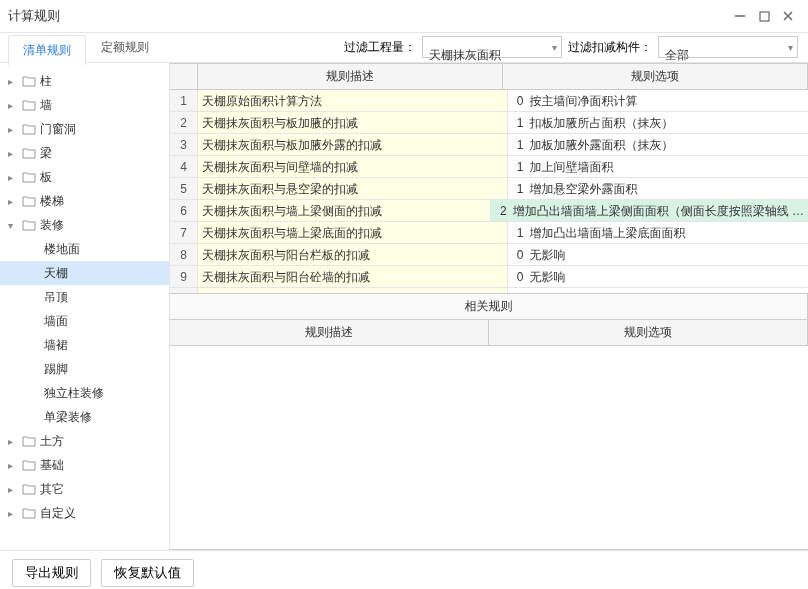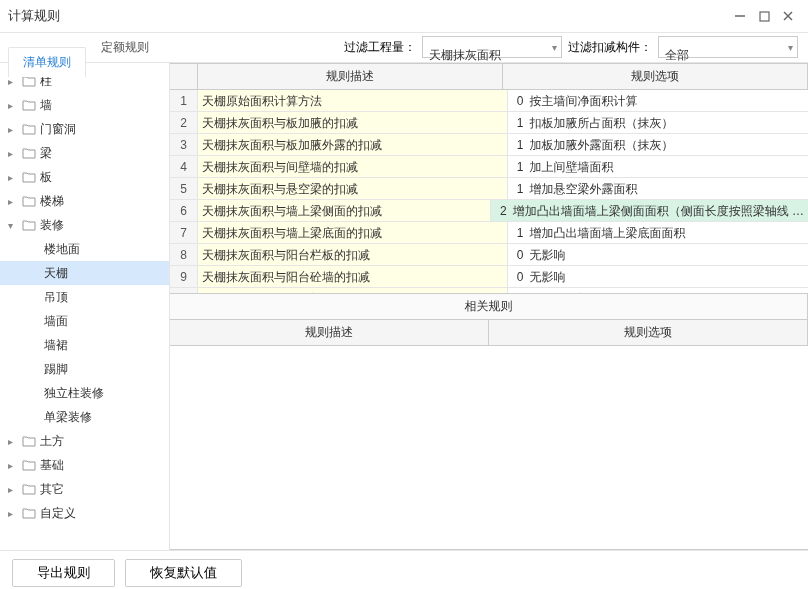--- a/index.html
+++ b/index.html
@@ -2,21 +2,21 @@
 <html><head>
 <meta charset="utf-8">
 <style>
   * { box-sizing: border-box; margin: 0; padding: 0; font-family: "Microsoft YaHei", "SimSun", sans-serif; }
   body { width: 808px; height: 589px; background: #fff; font-size: 12px; color: #333; overflow: hidden; }
   .titlebar { height: 28px; display: flex; align-items: center; padding: 16px 8px; border-bottom: 1px solid #e5e5e5; }
   .titlebar .title { flex: 1; font-size: 13px; }
   .titlebar .win-btn { width: 24px; height: 20px; display: flex; align-items: center; justify-content: center; cursor: pointer; color: #666; }
   .tabs-row { display: flex; align-items: flex-end; height: 30px; border-bottom: 1px solid #e5e5e5; padding-left: 8px; }
   .tab { padding: 6px 14px; cursor: pointer; color: #555; border: 1px solid transparent; border-bottom: none; }
-  .tab.active { color: #2a7fd4; border-color: #e5e5e5; background:#fff; border-top-left-radius:2px; border-top-right-radius:2px; position: relative; top:15px; }
+  .tab.active { color: #2a7fd4; border-color: #e5e5e5; background:#fff; border-top-left-radius:2px; border-top-right-radius:2px; position: relative; top:3px; }
   .filters { margin-left: auto; display: flex; align-items: center; gap: 6px; padding-right: 10px; padding-bottom:4px;}
   .filters label { color:#000000;}
   .select { position: relative; border:1px solid #ccc; background:#fff; height:22px; display:flex; align-items:center; padding:16px 18px 0 6px; min-width:140px;}
   .select .caret { position:absolute; right:4px; top:50%; transform:translateY(-50%); font-size:10px; color:#888;}
   .body { display:flex; height: calc(589px - 28px - 30px - 44px); }
   .tree-pane { width:170px; border-right:1px solid #e5e5e5; padding:6px 0; overflow-y:auto;}
   .tree-item { display:flex; align-items:center; height:24px; padding-left:8px; cursor:pointer; color:#333;}
   .tree-item .arrow { width:10px; font-size:10px; color:#888; display:inline-block;}
   .tree-item .folder { margin:0 4px; color:#888;}
   .tree-item.level2 { padding-left:44px;}
@@ -33,21 +33,21 @@
   .row .cflag { width:18px; text-align:right; padding-right:2px; }
   .row .copt  { flex:1; padding:0 4px; overflow:hidden; white-space:nowrap; text-overflow:ellipsis;}
   .row .coptwrap { flex:1; display:flex;}
   .row.highlight .coptwrap { background:#d8f3e4;}
   .section-title { text-align:center; padding:4px 0; border:1px solid #ccc; border-left:none; background:#fafafa;}
   .grid-head2 { display:flex; border:1px solid #ccc; border-left:none; border-top:none; background:#f5f5f5;}
   .grid-head2 div { flex:1; text-align:center; padding:4px 0;}
   .grid-head2 div:first-child { border-right:1px solid #ccc;}
   .empty-area { flex:1; border-bottom:1px solid #ccc;}
   .footer { height:44px; display:flex; align-items:center; gap:10px; padding:0 12px; border-top:1px solid #e5e5e5;}
-  .btn { border:1px solid #ccc; background:#fff; padding:4px 24px; cursor:pointer; border-radius:2px;}
+  .btn { border:1px solid #ccc; background:#fff; padding:4px 12px; cursor:pointer; border-radius:2px;}
   svg { display:block;}
 </style>
 </head>
 <body>
 
 <div class="titlebar">
   <span class="title">计算规则</span>
   <span class="win-btn">
     <svg width="12" height="12">
         <line x1="1" y1="6" x2="11" y2="6" stroke="#666" stroke-width="1.5"></line>

